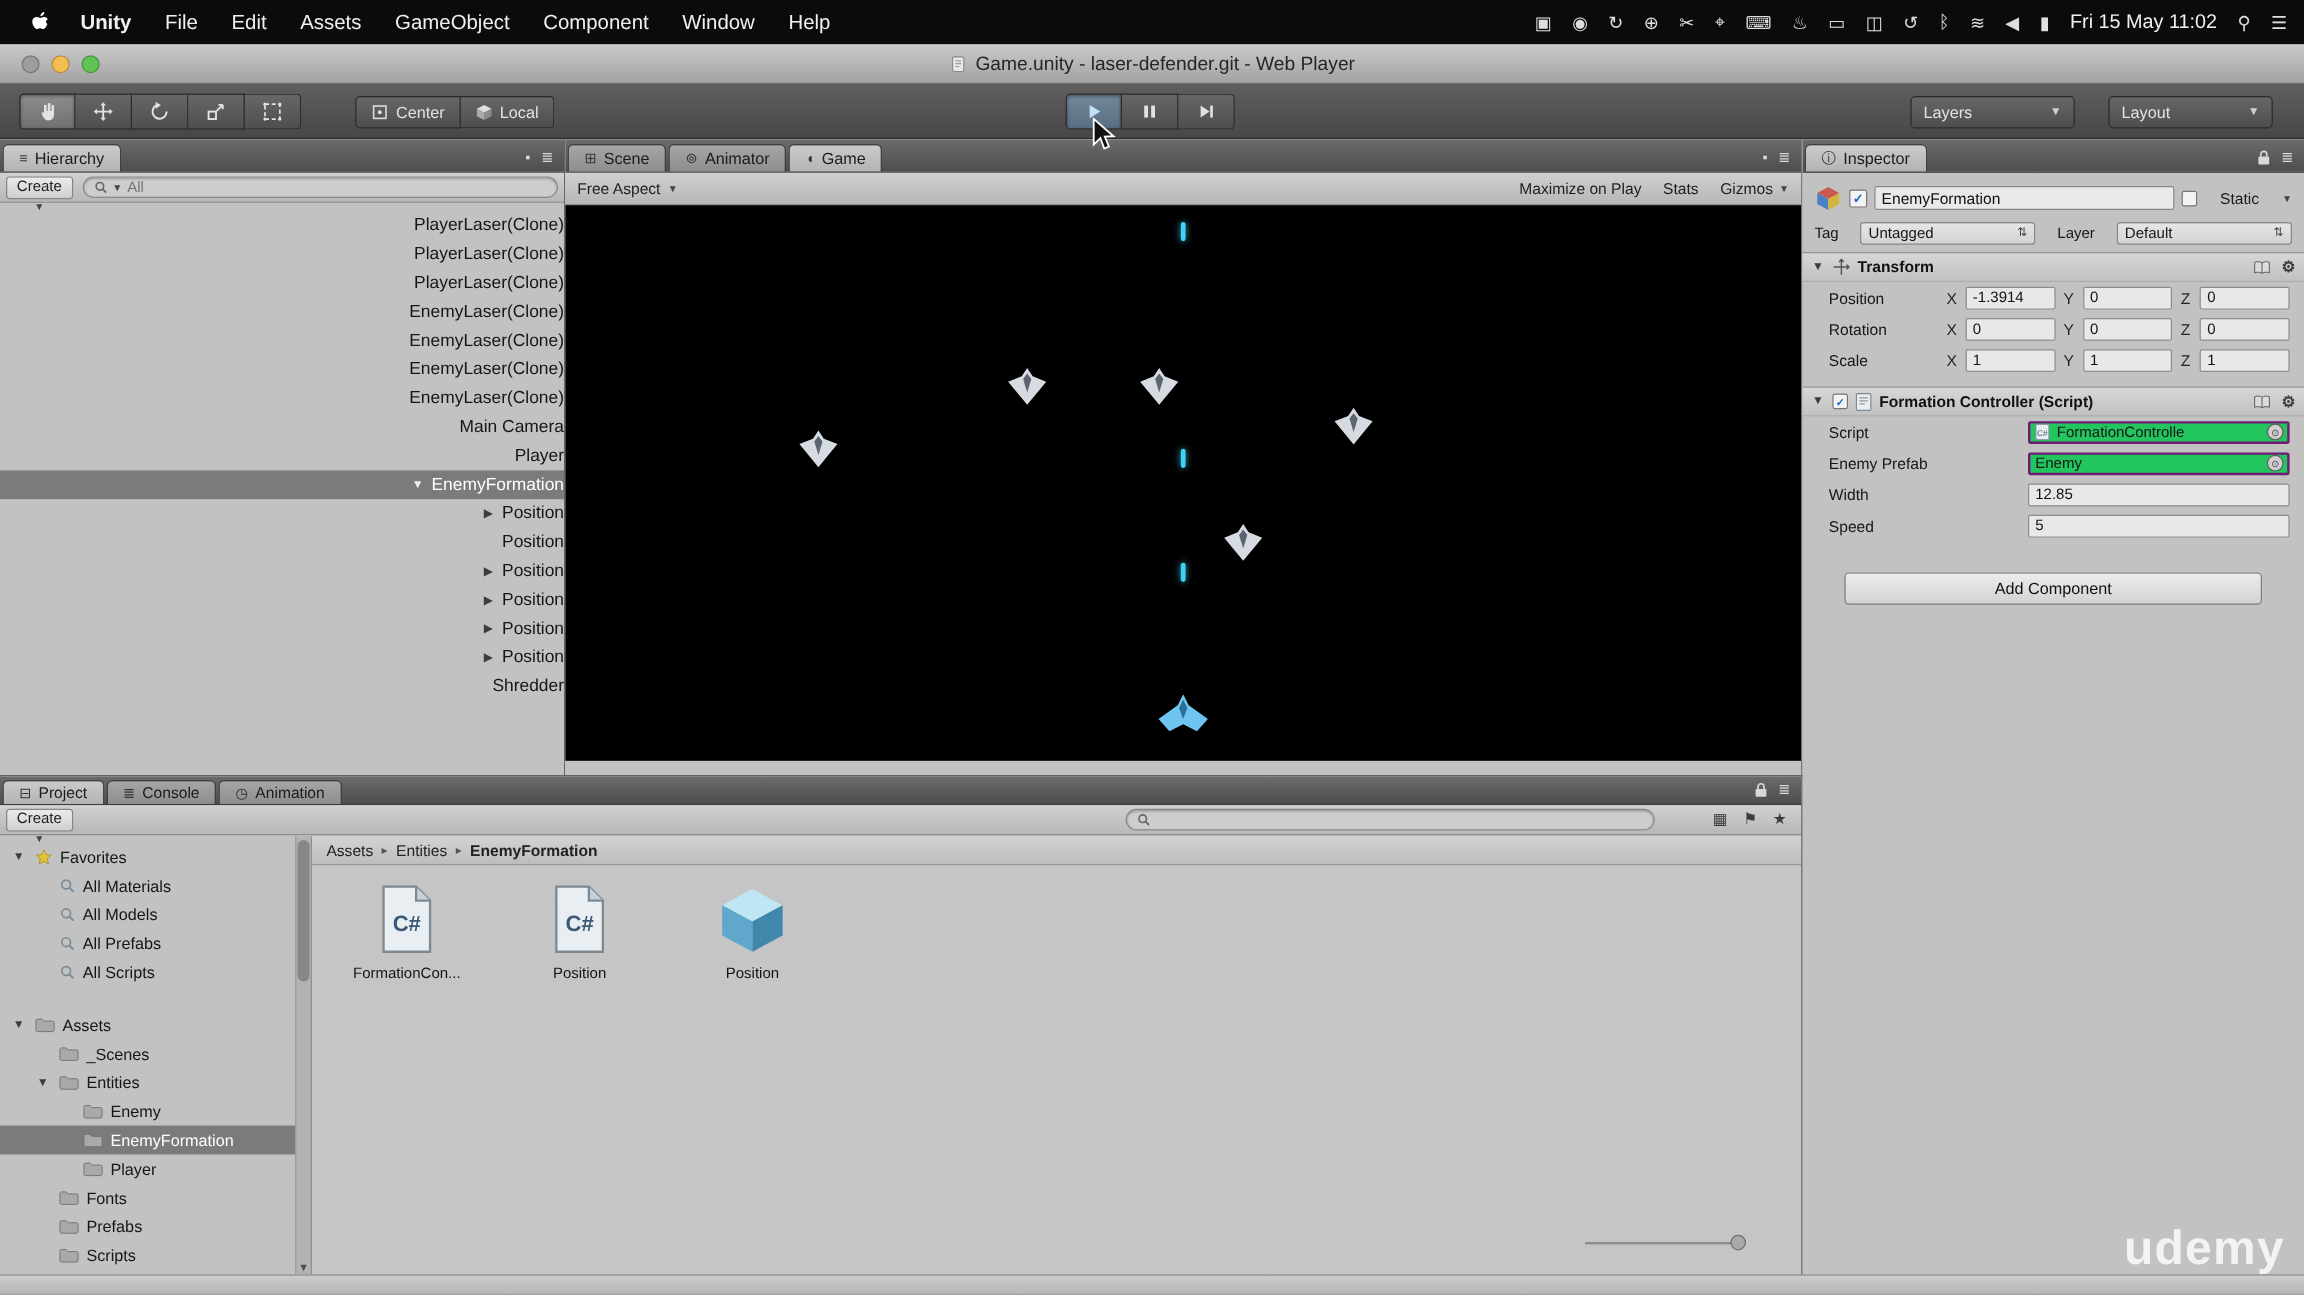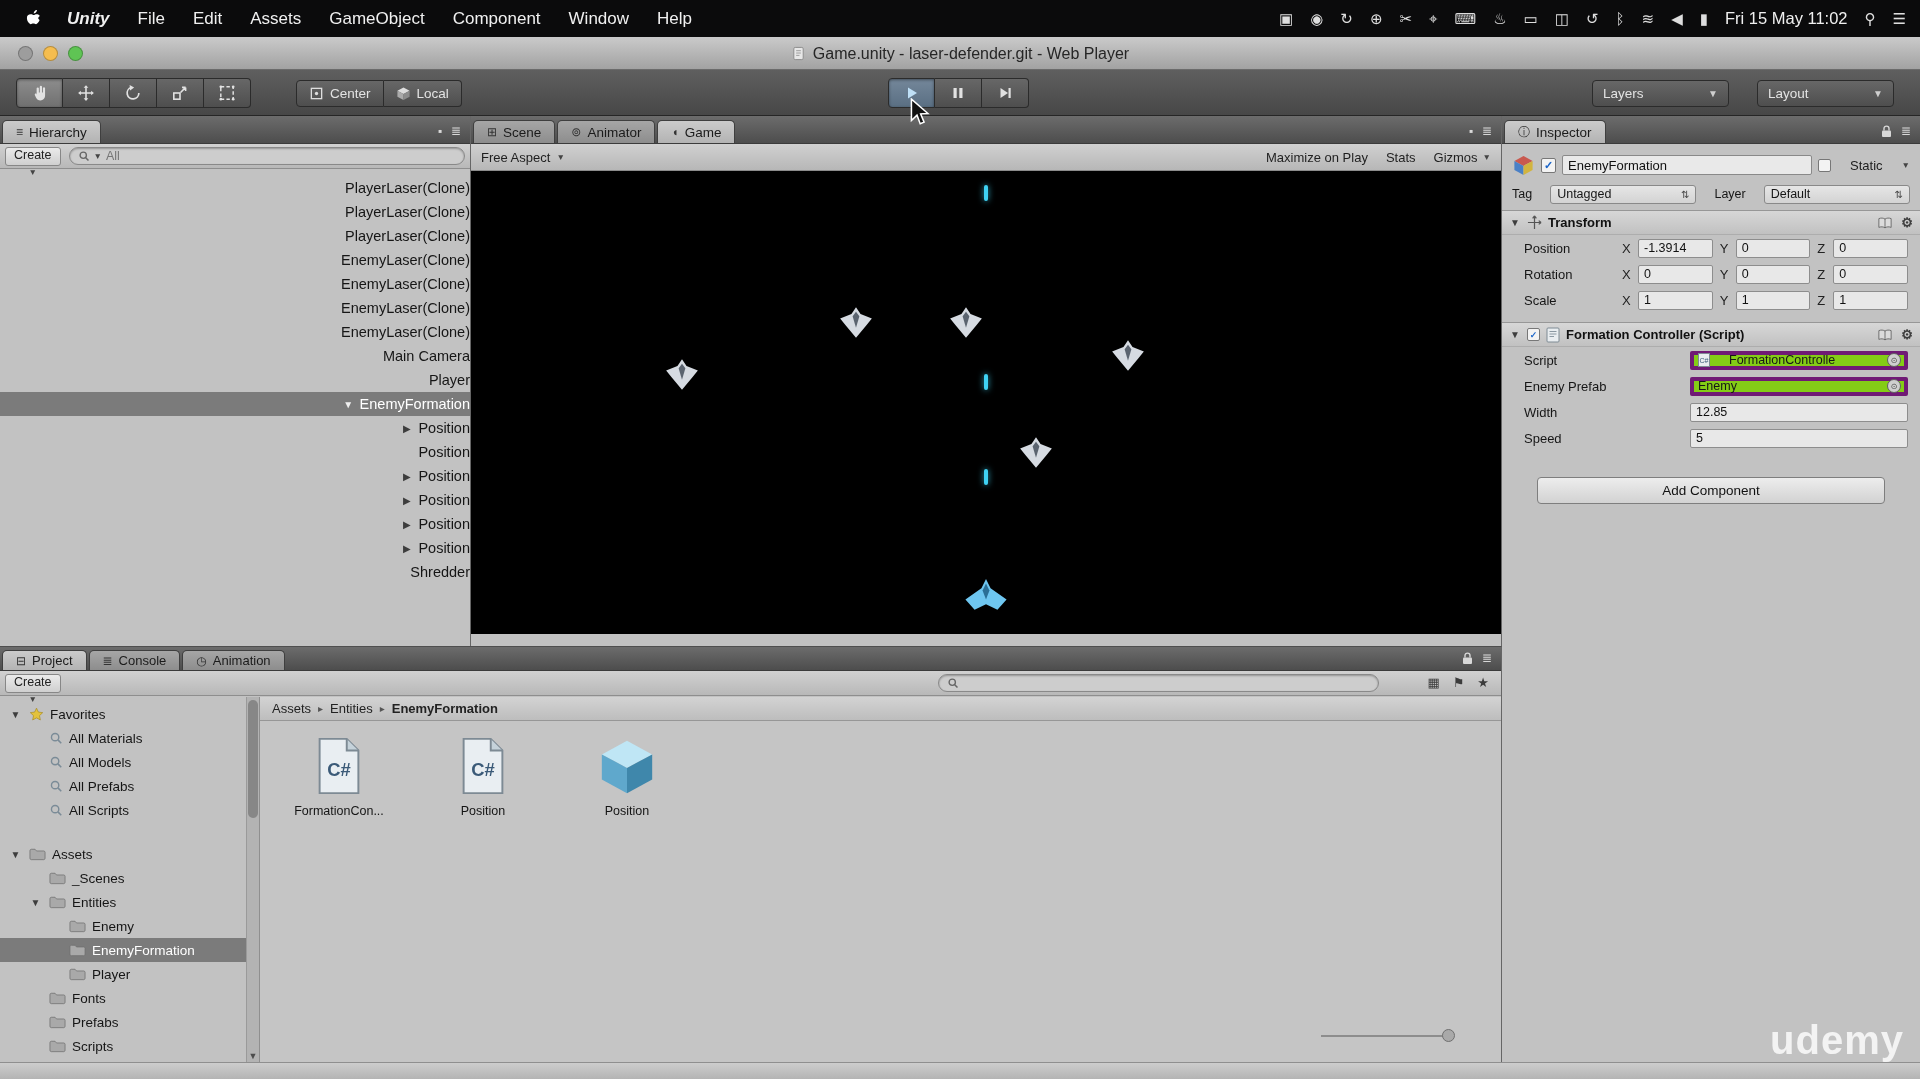--- a/index.html
+++ b/index.html
@@ -4,21 +4,21 @@
 <style>
   * { box-sizing: border-box; margin: 0; padding: 0; }
   html,body { background:#3a3a3a; }
   .screen { position:relative; width:1920px; height:1079px; overflow:hidden;
             background:#c2c2c2; font-family:"Liberation Sans", sans-serif; color:#161616; }
 
   
   .menubar { position:absolute; top:0; left:0; right:0; height:37px; background:#0b0b0c;
              color:#f0f0f0; display:flex; align-items:center; padding:0 14px; font-size:17px; }
   .menu-item { padding:0 14px; height:37px; display:flex; align-items:center; }
-  .menu-item.bold { font-weight:bold;font-style:italic; }
+  .menu-item.bold { font-weight:bold; }
   .apple-wrap { padding:0 12px; display:flex; align-items:center; }
   .menubar-right { margin-left:auto; display:flex; align-items:center; gap:17px; font-size:15px; }
   .status-icon { opacity:.92; }
   .clock { font-size:16.5px; margin:0 0; }
 
   
   .titlebar { position:absolute; top:37px; left:0; right:0; height:33px;
               background:linear-gradient(#cacaca,#a2a2a2); border-bottom:1px solid #6b6b6b; }
   .traffic { position:absolute; left:18px; top:9px; display:flex; gap:10px; }
   .light { width:15px; height:15px; border-radius:50%; border:1px solid rgba(0,0,0,.25); }
@@ -121,22 +121,22 @@
   .trow { display:flex; align-items:center; height:26px; padding:0 12px 0 22px; font-size:13px; }
   .tlabel { width:98px; flex:none; }
   .axis { width:16px; flex:none; color:#222; }
   .ifield { height:19px; background:#e8e8e8; border:1px solid #8d8d8d; border-radius:2px; padding:0 5px;
             font-size:12.5px; display:flex; align-items:center; color:#111; overflow:hidden; white-space:nowrap; }
   .afield { flex:1; margin-right:7px; min-width:0; }
   .trow .afield:last-child { margin-right:0; }
   .srow { display:flex; align-items:center; height:26px; padding:0 12px 0 22px; font-size:13px; }
   .slabel { width:166px; flex:none; }
   .tfield { flex:1; min-width:0; }
-  .ofield { flex:1; height:19px; background:#84cc16; border:4px solid #701a75; border-radius:2px;
-            display:flex; align-items:center; gap:19px; padding:0 3px 0 4px; font-size:12.5px; min-width:0; }
+  .ofield { flex:1; height:19px; background:#22c55e; border:2px solid #701a75; border-radius:2px;
+            display:flex; align-items:center; gap:6px; padding:0 3px 0 4px; font-size:12.5px; min-width:0; }
   .oval { flex:1; overflow:hidden; white-space:nowrap; }
   .picker { flex:none; width:14px; height:14px; border-radius:50%; border:1px solid #5f5f5f; background:#cfcfcf;
             display:flex; align-items:center; justify-content:center; font-size:8px; color:#444; }
   .add-btn { display:block; width:348px; height:27px; margin:26px auto 0; background:linear-gradient(#ededed,#d2d2d2);
              border:1px solid #7e7e7e; border-radius:4px; font-size:13.5px; color:#111; text-align:center; line-height:25px; }
 
   
   .proj { position:absolute; left:0; top:646px; width:1502px; height:416px; background:#c2c2c2;
           border-top:1px solid #4f4f4f; border-right:1px solid #666; overflow:hidden; }
   .proj .tabstrip { height:24px; }

